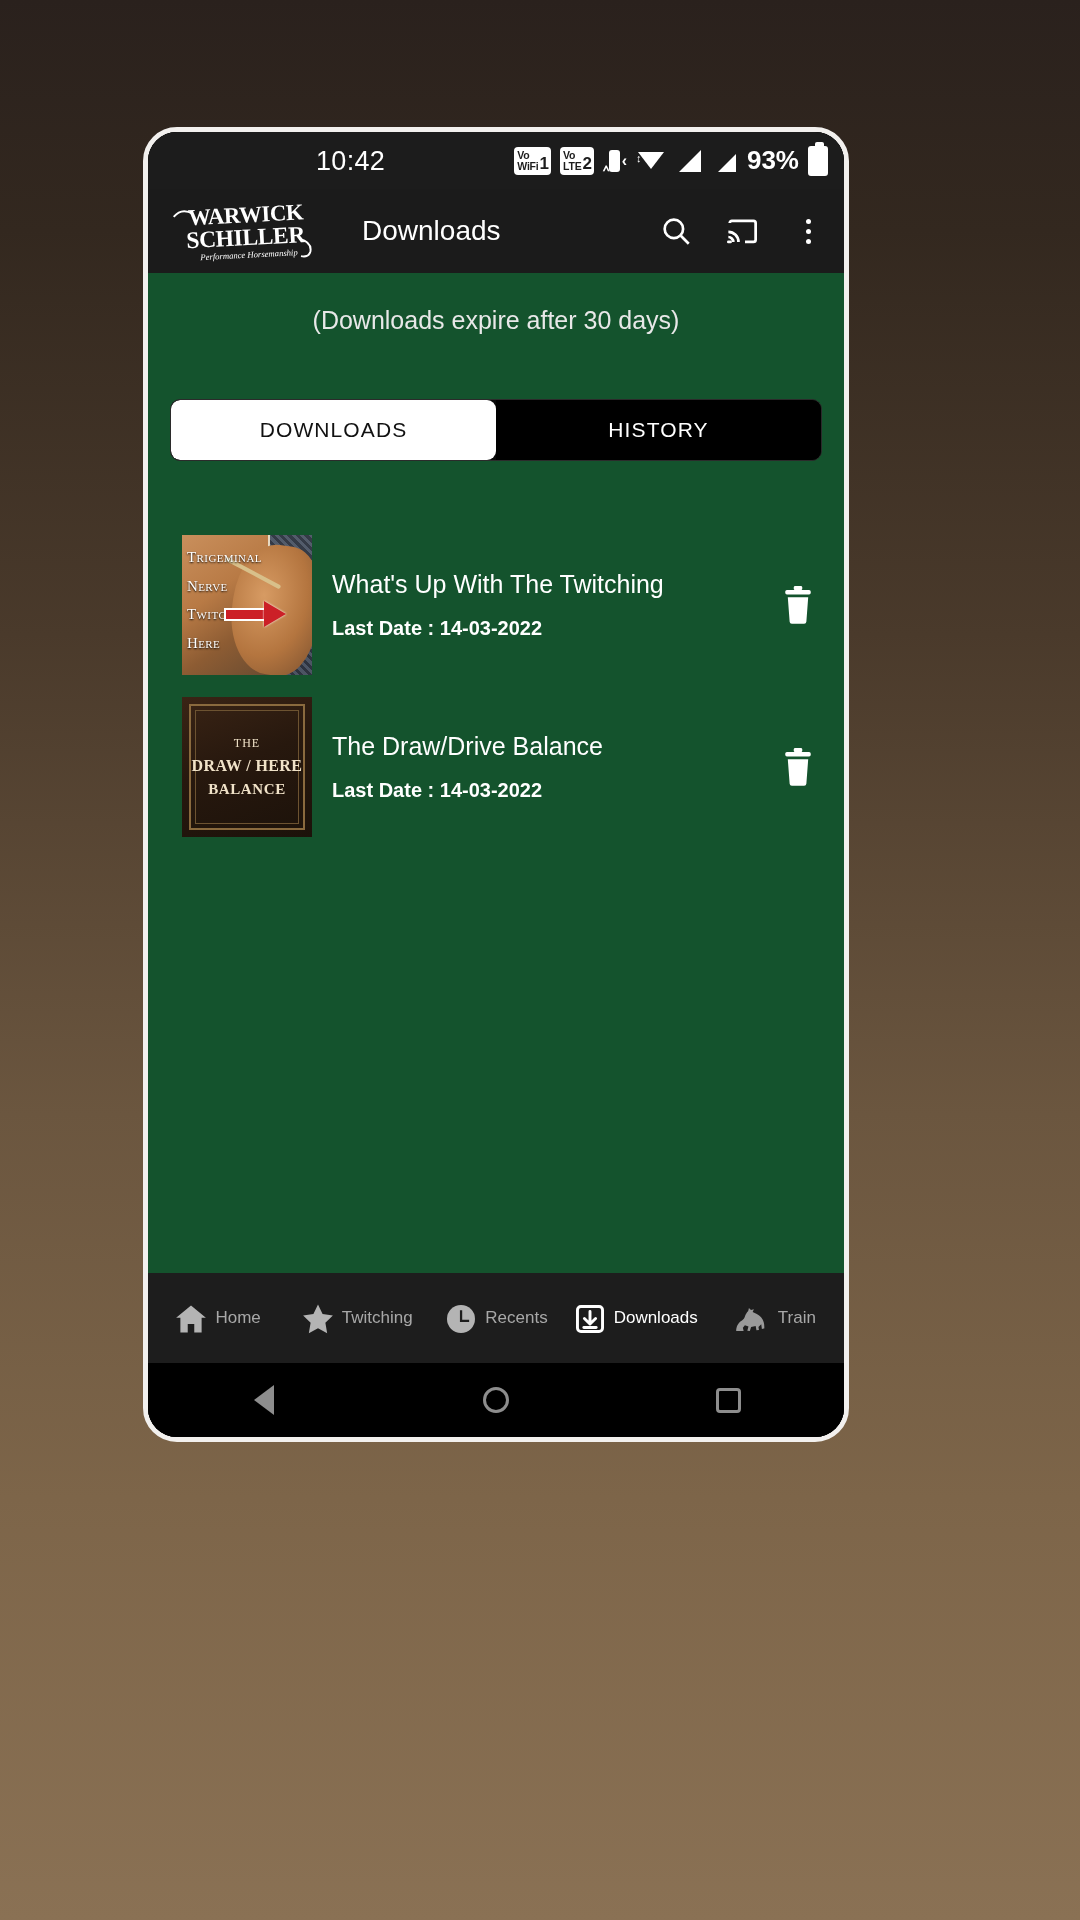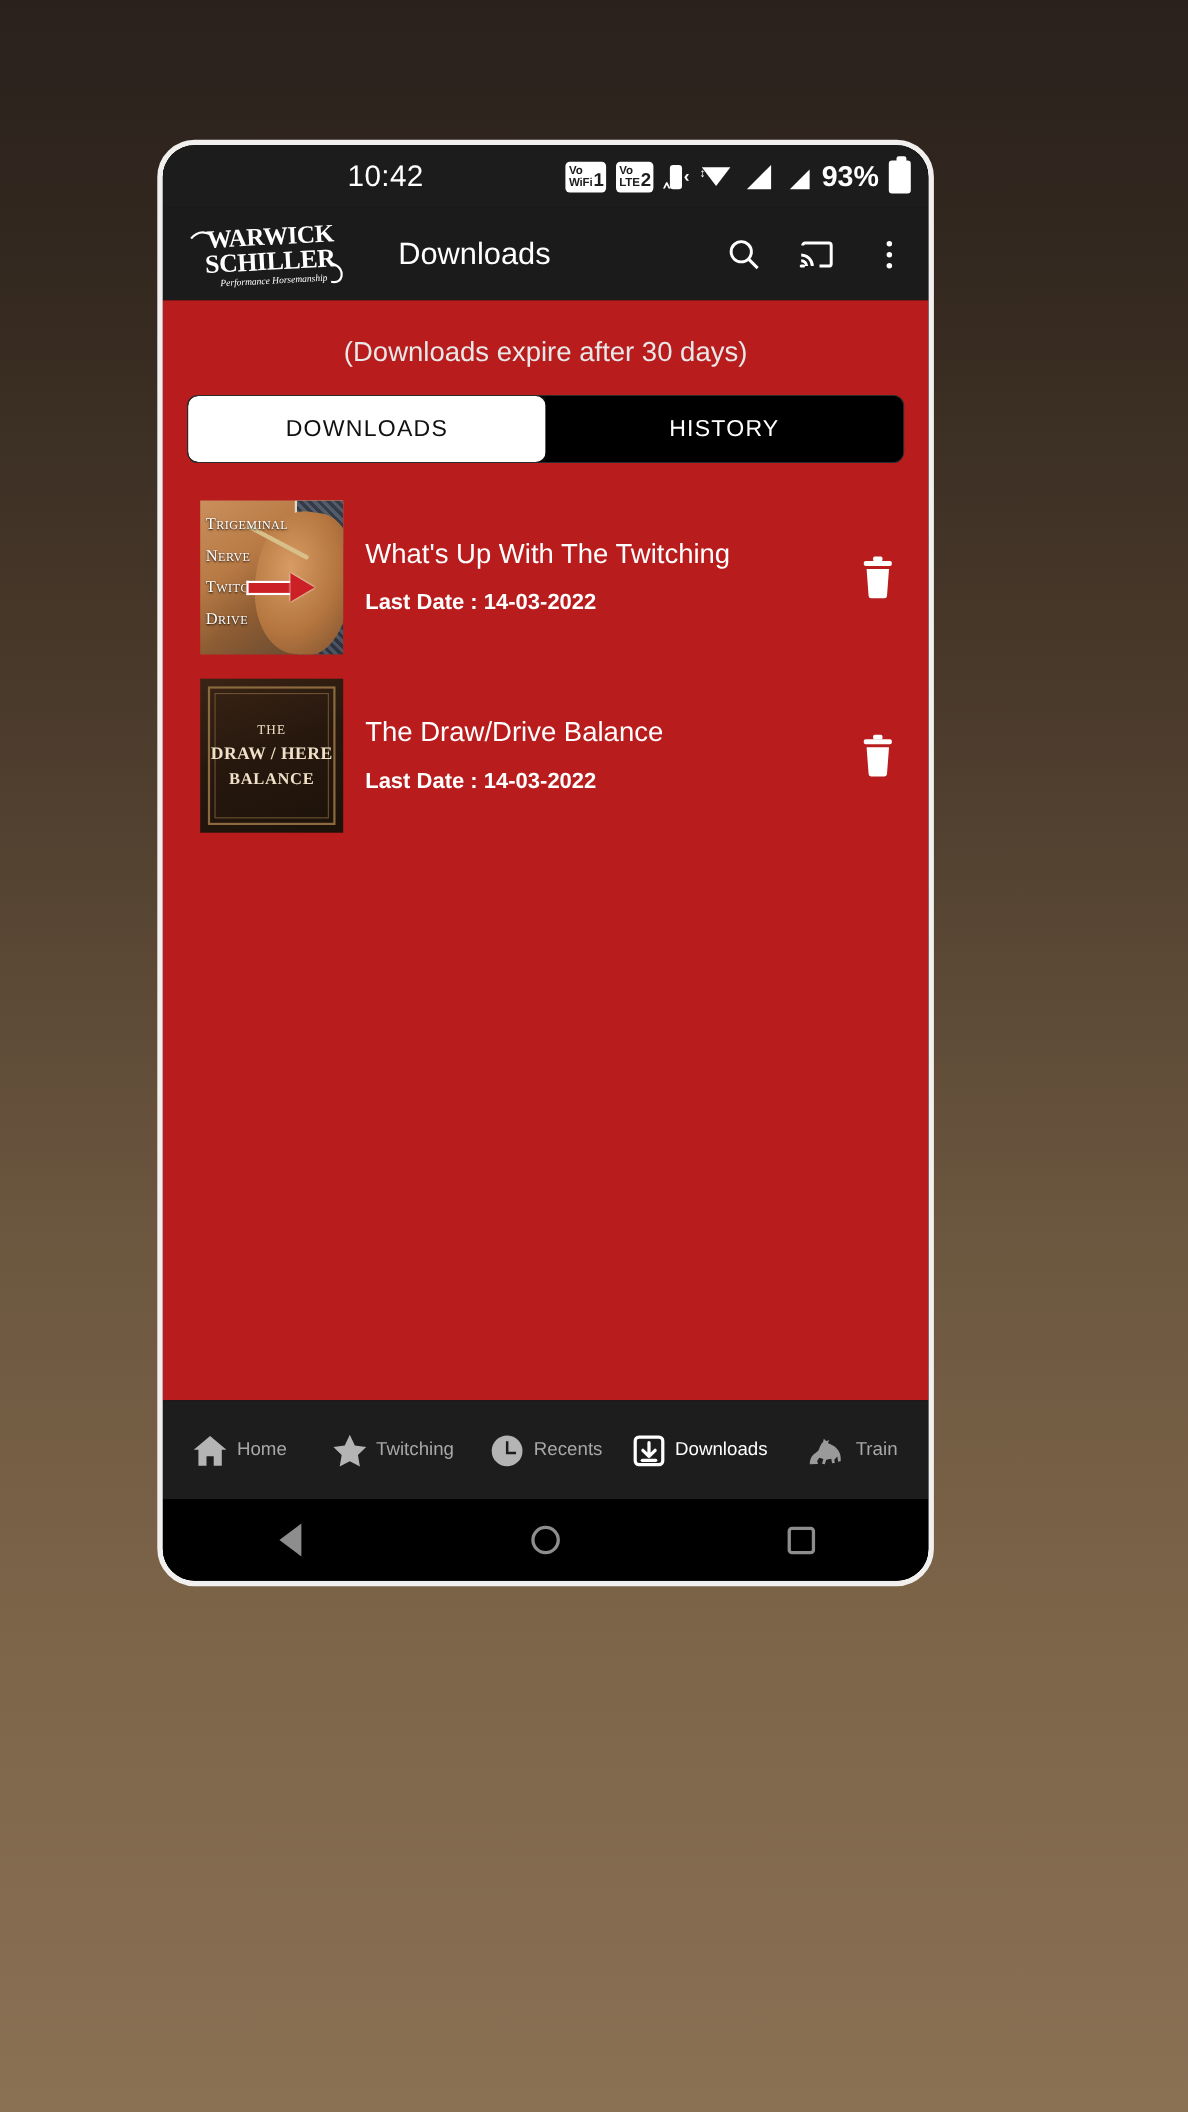--- a/index.html
+++ b/index.html
@@ -70,21 +70,21 @@
   .logo { width:160px; height:66px; flex:none; display:flex; align-items:center; }
   .logo svg { width:100%; height:100%; }
   .appbar-title { font-size:28px; font-weight:500; color:#fff; margin-left:26px; }
   .appbar-actions { margin-left:auto; display:flex; align-items:center; gap:26px; }
   .ibtn { width:40px; height:40px; display:flex; align-items:center; justify-content:center; cursor:pointer; }
   .ibtn svg { display:block; }
   .kebab { display:flex; flex-direction:column; gap:5px; align-items:center; }
   .kebab span { width:5px; height:5px; border-radius:50%; background:#fff; }
 
   
-  .content { flex:1; background:#b91c1c; display:flex; flex-direction:column; overflow:hidden; }
+  .content { flex:1; background:#14532d; display:flex; flex-direction:column; overflow:hidden;gap:40px; }
   .expiry { text-align:center; color:#e8e8e8; font-size:25px; padding:33px 0 24px; }
 
   .tabs { margin:0 22px; height:62px; display:flex; background:#0a0a0a;
     border-radius:10px; overflow:hidden; border:1px solid #2b2b2b; }
   .tab { flex:1; display:flex; align-items:center; justify-content:center;
     font-size:21px; letter-spacing:1.1px; cursor:pointer; }
   .tab.active { background:#ffffff; color:#111; border-radius:9px; font-weight:400; }
   .tab.inactive { background:#000; color:#fff; }
 
   .list { margin-top:34px; display:flex; flex-direction:column; }
@@ -239,21 +239,21 @@
         <div class="row">
           <div class="thumb t1">
             <div class="sky"></div>
             <div class="man"></div>
             <div class="face"></div>
             <div class="rope"></div>
             <div class="cap">
               <div>TRIGEMINAL</div>
               <div>NERVE</div>
               <div>TWITCHING</div>
-              <div>DRIVE</div>
+              <div>HERE</div>
             </div>
             <div class="arrow">
               <div class="shaft"></div>
                 <div class="head"></div>
             </div>
           </div>
           <div class="row-mid">
             <div class="row-title">What's Up With The Twitching</div>
             <div class="row-date">Last Date : 14-03-2022</div>
           </div>

